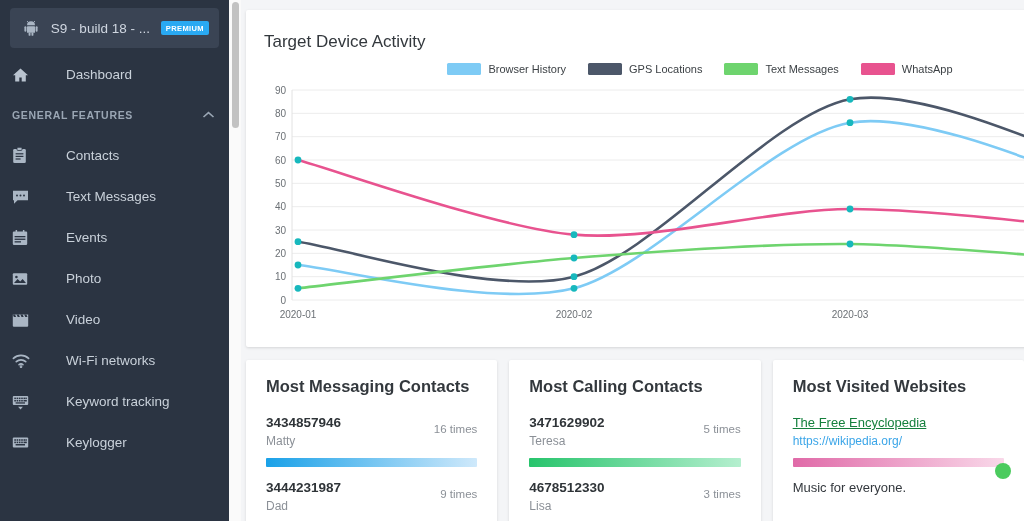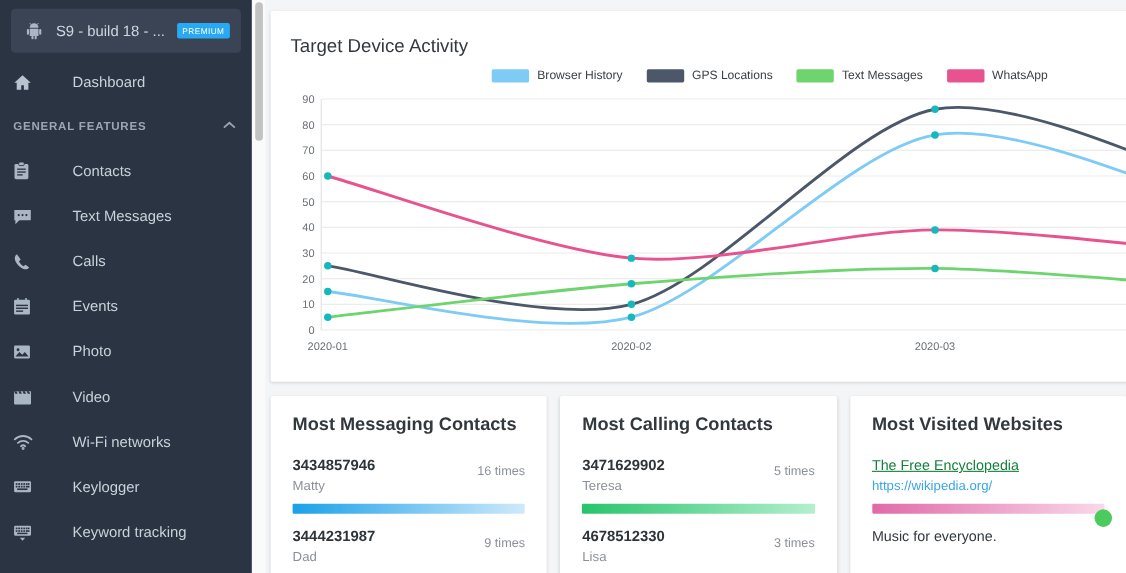--- a/index.html
+++ b/index.html
@@ -34,21 +34,21 @@
     text-align: center;
     color: #cfd6e0;
     font-size: 13.5px;
     white-space: nowrap;
     overflow: hidden;
   }
   .premium-badge {
     background: #29a9f2;
     color: #ffffff;
     font-size: 7.5px;
-    font-weight: normal;
+    font-weight: bold;
     letter-spacing: .4px;
     padding: 3px 5px 2px 5px;
     border-radius: 2px;
     margin-left: 2px;
   }
   .nav-item {
     display: flex; align-items: center;
     height: 41px;
     padding-left: 12px;
     cursor: pointer;
@@ -242,28 +242,20 @@
         <svg width="17" height="16" viewBox="0 0 17 16" fill="#aab6c4">
           <path d="M1 1.8 h15 v9.4 H5.6 L2 14.8 v-3.6 H1 z"></path>
           <circle cx="5" cy="6.5" r="1" fill="#2b3442"></circle>
           <circle cx="8.5" cy="6.5" r="1" fill="#2b3442"></circle>
           <circle cx="12" cy="6.5" r="1" fill="#2b3442"></circle>
         </svg>
       </span>
       <span class="nav-label">Text Messages</span>
     </div>
 
-    <div class="nav-item">
-      <span class="nav-icon">
-        <svg width="16" height="16" viewBox="0 0 16 16" fill="#aab6c4">
-          <path d="M3.4 1.2 c-1.6 1.2 -2.6 3 -1.6 5.6 c1.1 2.9 4.2 6.4 7.5 7.7 c2.4 .9 4 .1 5.2 -1.4 l-3.2 -2.5 l-1.9 1.5 c-1.4 -.8 -3.4 -2.9 -4.2 -4.4 l1.6 -1.8 z"></path>
-        </svg>
-      </span>
-      <span class="nav-label">Calls</span>
-    </div>
 
     <div class="nav-item">
       <span class="nav-icon">
         <svg width="16" height="16" viewBox="0 0 16 16" fill="#aab6c4">
           <rect x="0.8" y="1.6" width="14.4" height="13.4" rx="1.2"></rect>
           <rect x="3.6" y="0" width="1.5" height="3.4" fill="#aab6c4"></rect>
           <rect x="10.9" y="0" width="1.5" height="3.4" fill="#aab6c4"></rect>
           <rect x="2.6" y="6" width="10.8" height="1.3" fill="#2b3442"></rect>
           <rect x="2.6" y="8.6" width="10.8" height="1.3" fill="#2b3442"></rect>
           <rect x="2.6" y="11.2" width="6.4" height="1.3" fill="#2b3442"></rect>
@@ -296,43 +288,20 @@
     <div class="nav-item">
       <span class="nav-icon">
         <svg width="18" height="14" viewBox="0 0 18 14" fill="none" stroke="#aab6c4" stroke-width="1.7" stroke-linecap="round">
           <path d="M1.4 4.4 A11 11 0 0 1 16.6 4.4"></path>
           <path d="M4.3 7.6 A7 7 0 0 1 13.7 7.6"></path>
           <path d="M7.1 10.6 A3 3 0 0 1 10.9 10.6"></path>
           <circle cx="9" cy="12.7" r="0.5" fill="#aab6c4"></circle>
         </svg>
       </span>
       <span class="nav-label">Wi-Fi networks</span>
-    </div>
-
-    <div class="nav-item">
-      <span class="nav-icon">
-        <svg width="17" height="13" viewBox="0 0 17 13" fill="#aab6c4">
-          <rect x="0.8" y="1.4" width="15.4" height="10" rx="1"></rect>
-          <g fill="#2b3442">
-            <rect x="2.3" y="3.2" width="1.6" height="1.6"></rect>
-              <rect x="4.6" y="3.2" width="1.6" height="1.6"></rect>
-            <rect x="6.9" y="3.2" width="1.6" height="1.6"></rect>
-              <rect x="9.2" y="3.2" width="1.6" height="1.6"></rect>
-            <rect x="11.5" y="3.2" width="1.6" height="1.6"></rect>
-              <rect x="13.4" y="3.2" width="1.4" height="1.6"></rect>
-            <rect x="2.3" y="5.6" width="1.6" height="1.6"></rect>
-              <rect x="4.6" y="5.6" width="1.6" height="1.6"></rect>
-            <rect x="6.9" y="5.6" width="1.6" height="1.6"></rect>
-              <rect x="9.2" y="5.6" width="1.6" height="1.6"></rect>
-            <rect x="11.5" y="5.6" width="3.3" height="1.6"></rect>
-            <rect x="3.6" y="8" width="9.4" height="1.5"></rect>
-          </g>
-        </svg>
-      </span>
-      <span class="nav-label">Keylogger</span>
     </div>
 
     <div class="nav-item">
       <span class="nav-icon">
         <svg width="17" height="16" viewBox="0 0 17 16" fill="#aab6c4">
           <rect x="0.8" y="2" width="15.4" height="9" rx="1"></rect>
           <g fill="#2b3442">
             <rect x="2.3" y="3.6" width="1.6" height="1.5"></rect>
               <rect x="4.6" y="3.6" width="1.6" height="1.5"></rect>
             <rect x="6.9" y="3.6" width="1.6" height="1.5"></rect>
@@ -343,20 +312,43 @@
               <rect x="4.6" y="6" width="1.6" height="1.5"></rect>
             <rect x="6.9" y="6" width="1.6" height="1.5"></rect>
               <rect x="9.2" y="6" width="1.6" height="1.5"></rect>
             <rect x="11.5" y="6" width="3.3" height="1.5"></rect>
             <rect x="3.6" y="8.3" width="9.4" height="1.3"></rect>
           </g>
           <path d="M8.5 15.6 l-2.4 -2.8 h4.8 z"></path>
         </svg>
       </span>
       <span class="nav-label">Keyword tracking</span>
+    </div>
+
+    <div class="nav-item">
+      <span class="nav-icon">
+        <svg width="17" height="13" viewBox="0 0 17 13" fill="#aab6c4">
+          <rect x="0.8" y="1.4" width="15.4" height="10" rx="1"></rect>
+          <g fill="#2b3442">
+            <rect x="2.3" y="3.2" width="1.6" height="1.6"></rect>
+              <rect x="4.6" y="3.2" width="1.6" height="1.6"></rect>
+            <rect x="6.9" y="3.2" width="1.6" height="1.6"></rect>
+              <rect x="9.2" y="3.2" width="1.6" height="1.6"></rect>
+            <rect x="11.5" y="3.2" width="1.6" height="1.6"></rect>
+              <rect x="13.4" y="3.2" width="1.4" height="1.6"></rect>
+            <rect x="2.3" y="5.6" width="1.6" height="1.6"></rect>
+              <rect x="4.6" y="5.6" width="1.6" height="1.6"></rect>
+            <rect x="6.9" y="5.6" width="1.6" height="1.6"></rect>
+              <rect x="9.2" y="5.6" width="1.6" height="1.6"></rect>
+            <rect x="11.5" y="5.6" width="3.3" height="1.6"></rect>
+            <rect x="3.6" y="8" width="9.4" height="1.5"></rect>
+          </g>
+        </svg>
+      </span>
+      <span class="nav-label">Keylogger</span>
     </div>
   </div>
 
   <div class="main">
 
     <div class="scroll-track">
       <div class="scroll-thumb"></div>
     </div>
 
     <div class="card chart-card">

